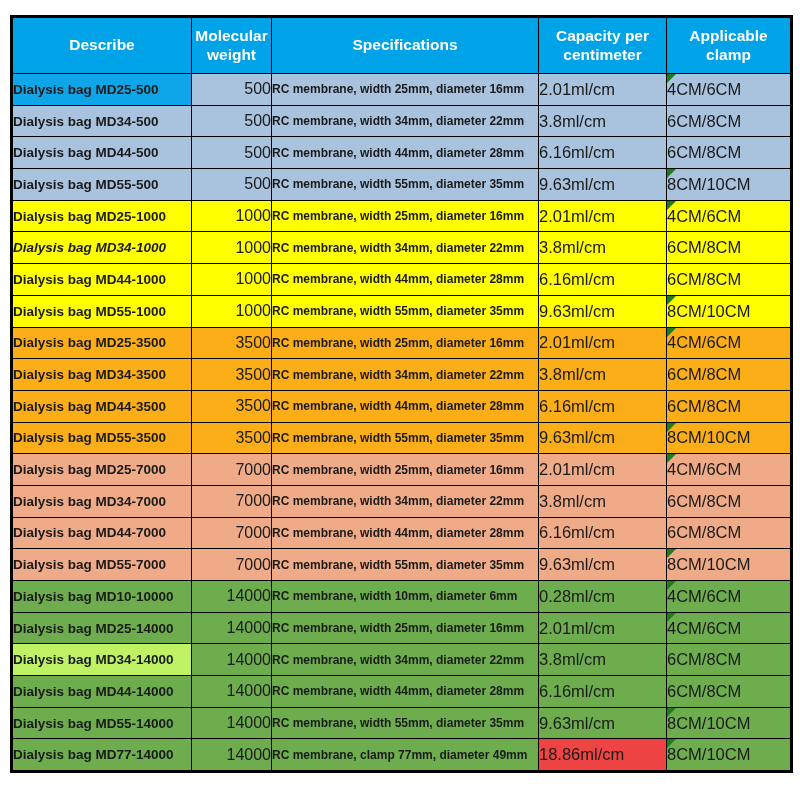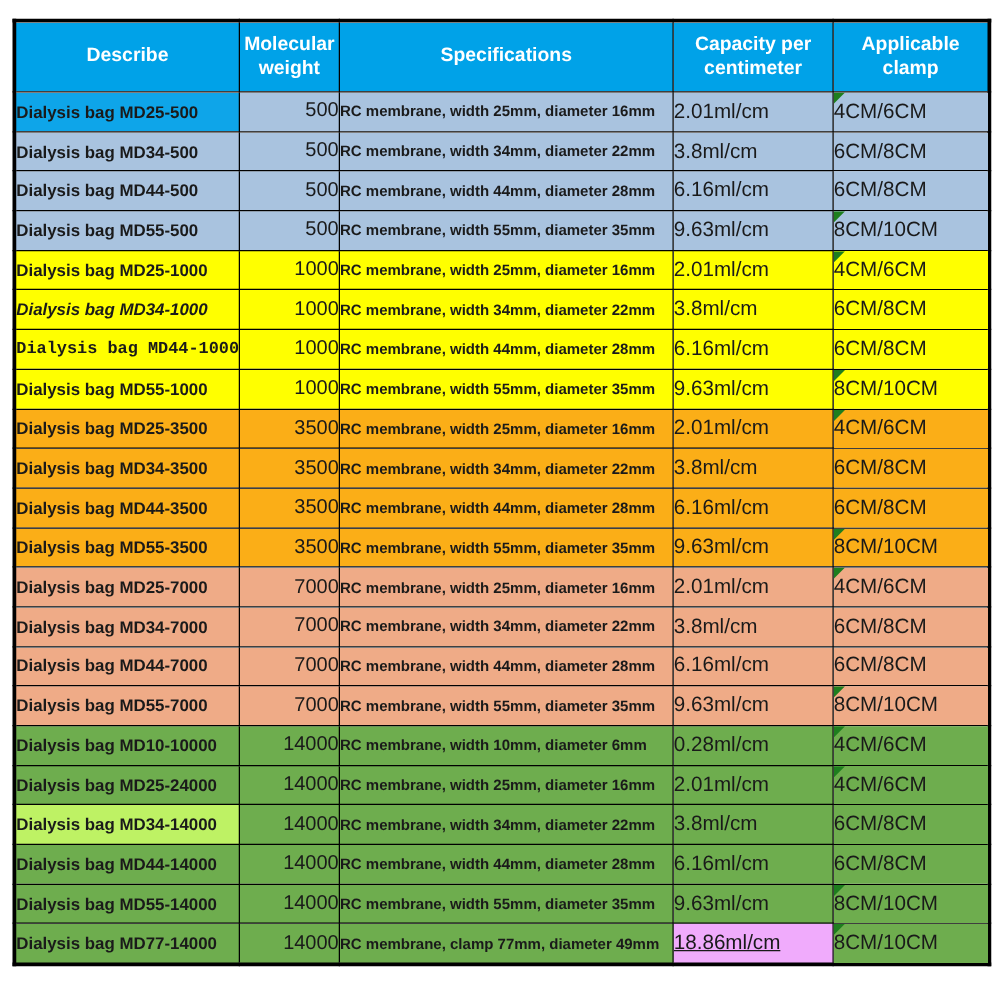--- a/index.html
+++ b/index.html
@@ -145,21 +145,21 @@
           <td class="c-clamp" style="background: rgb(255, 255, 0);"><span class="marker" style="border-top-color: rgb(30, 126, 30);"></span><span>4CM/6CM</span></td>
         </tr>
         <tr>
           <td class="c-desc" style="background: rgb(255, 255, 0); font-style: italic;"><span>Dialysis bag MD34-1000</span></td>
           <td class="c-weight" style="background: rgb(255, 255, 0);"><span>1000</span></td>
           <td class="c-spec" style="background: rgb(255, 255, 0);"><span>RC membrane, width 34mm, diameter 22mm</span></td>
           <td class="c-cap" style="background: rgb(255, 255, 0);"><span>3.8ml/cm</span></td>
           <td class="c-clamp" style="background: rgb(255, 255, 0);"><span>6CM/8CM</span></td>
         </tr>
         <tr>
-          <td class="c-desc" style="background: rgb(255, 255, 0); font-family: Liberation Mono, monospace;"><span>Dialysis bag MD44-1000</span></td>
+          <td class="c-desc" style="background: rgb(255, 255, 0);"><span>Dialysis bag MD44-1000</span></td>
           <td class="c-weight" style="background: rgb(255, 255, 0);"><span>1000</span></td>
           <td class="c-spec" style="background: rgb(255, 255, 0);"><span>RC membrane, width 44mm, diameter 28mm</span></td>
           <td class="c-cap" style="background: rgb(255, 255, 0);"><span>6.16ml/cm</span></td>
           <td class="c-clamp" style="background: rgb(255, 255, 0);"><span>6CM/8CM</span></td>
         </tr>
         <tr>
           <td class="c-desc" style="background: rgb(255, 255, 0);"><span>Dialysis bag MD55-1000</span></td>
           <td class="c-weight" style="background: rgb(255, 255, 0);"><span>1000</span></td>
           <td class="c-spec" style="background: rgb(255, 255, 0);"><span>RC membrane, width 55mm, diameter 35mm</span></td>
           <td class="c-cap" style="background: rgb(255, 255, 0);"><span>9.63ml/cm</span></td>
@@ -222,21 +222,21 @@
           <td class="c-clamp" style="background: rgb(239, 171, 135);"><span class="marker" style="border-top-color: rgb(30, 126, 30);"></span><span>8CM/10CM</span></td>
         </tr>
         <tr>
           <td class="c-desc" style="background: rgb(110, 173, 78);"><span>Dialysis bag MD10-10000</span></td>
           <td class="c-weight" style="background: rgb(110, 173, 78);"><span>14000</span></td>
           <td class="c-spec" style="background: rgb(110, 173, 78);"><span>RC membrane, width 10mm, diameter 6mm</span></td>
           <td class="c-cap" style="background: rgb(110, 173, 78);"><span>0.28ml/cm</span></td>
           <td class="c-clamp" style="background: rgb(110, 173, 78);"><span class="marker" style="border-top-color: rgb(30, 126, 30);"></span><span>4CM/6CM</span></td>
         </tr>
         <tr>
-          <td class="c-desc" style="background: rgb(110, 173, 78);"><span>Dialysis bag MD25-24000</span></td>
+          <td class="c-desc" style="background: rgb(110, 173, 78);"><span>Dialysis bag MD25-14000</span></td>
           <td class="c-weight" style="background: rgb(110, 173, 78);"><span>14000</span></td>
           <td class="c-spec" style="background: rgb(110, 173, 78);"><span>RC membrane, width 25mm, diameter 16mm</span></td>
           <td class="c-cap" style="background: rgb(110, 173, 78);"><span>2.01ml/cm</span></td>
           <td class="c-clamp" style="background: rgb(110, 173, 78);"><span class="marker" style="border-top-color: rgb(30, 126, 30);"></span><span>4CM/6CM</span></td>
         </tr>
         <tr>
           <td class="c-desc" style="background: #bef264;"><span>Dialysis bag MD34-14000</span></td>
           <td class="c-weight" style="background: rgb(110, 173, 78);"><span>14000</span></td>
           <td class="c-spec" style="background: rgb(110, 173, 78);"><span>RC membrane, width 34mm, diameter 22mm</span></td>
           <td class="c-cap" style="background: rgb(110, 173, 78);"><span>3.8ml/cm</span></td>
@@ -253,18 +253,18 @@
           <td class="c-desc" style="background: rgb(110, 173, 78);"><span>Dialysis bag MD55-14000</span></td>
           <td class="c-weight" style="background: rgb(110, 173, 78);"><span>14000</span></td>
           <td class="c-spec" style="background: rgb(110, 173, 78);"><span>RC membrane, width 55mm, diameter 35mm</span></td>
           <td class="c-cap" style="background: rgb(110, 173, 78);"><span>9.63ml/cm</span></td>
           <td class="c-clamp" style="background: rgb(110, 173, 78);"><span class="marker" style="border-top-color: rgb(30, 126, 30);"></span><span>8CM/10CM</span></td>
         </tr>
         <tr>
           <td class="c-desc" style="background: rgb(110, 173, 78);"><span>Dialysis bag MD77-14000</span></td>
           <td class="c-weight" style="background: rgb(110, 173, 78);"><span>14000</span></td>
           <td class="c-spec" style="background: rgb(110, 173, 78);"><span>RC membrane, clamp 77mm, diameter 49mm</span></td>
-          <td class="c-cap" style="background: #f0abfc; text-decoration: underline;"><span>18.86ml/cm</span></td>
+          <td class="c-cap" style="background: #ef4444;"><span>18.86ml/cm</span></td>
           <td class="c-clamp" style="background: rgb(110, 173, 78);"><span class="marker" style="border-top-color: rgb(30, 126, 30);"></span><span>8CM/10CM</span></td>
         </tr>
       </tbody>
   </table>
 </div>
 
 </body></html>

